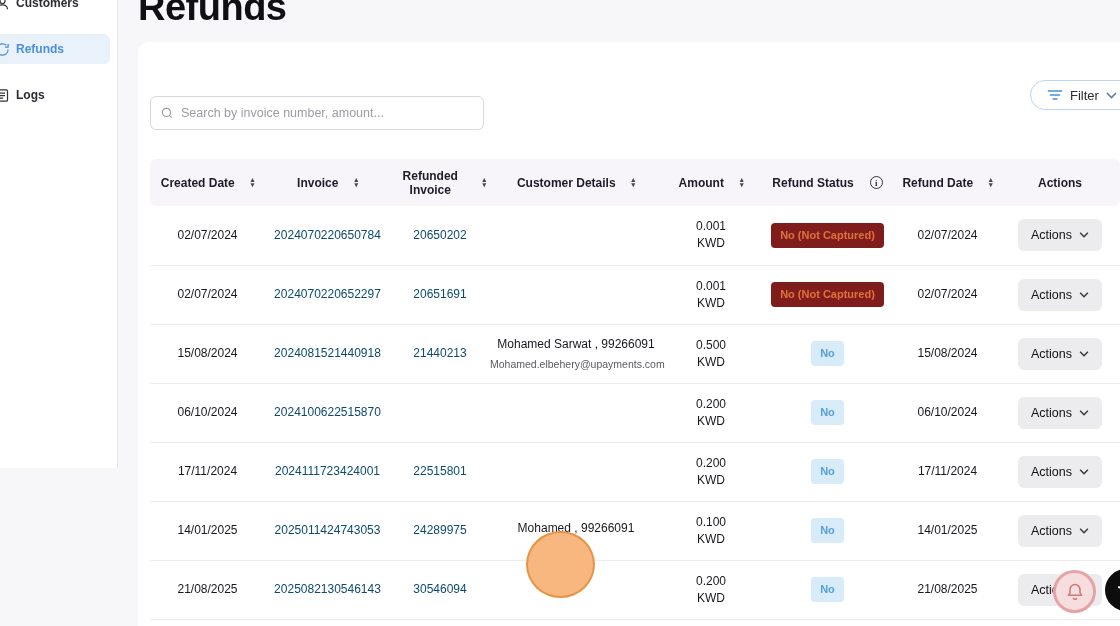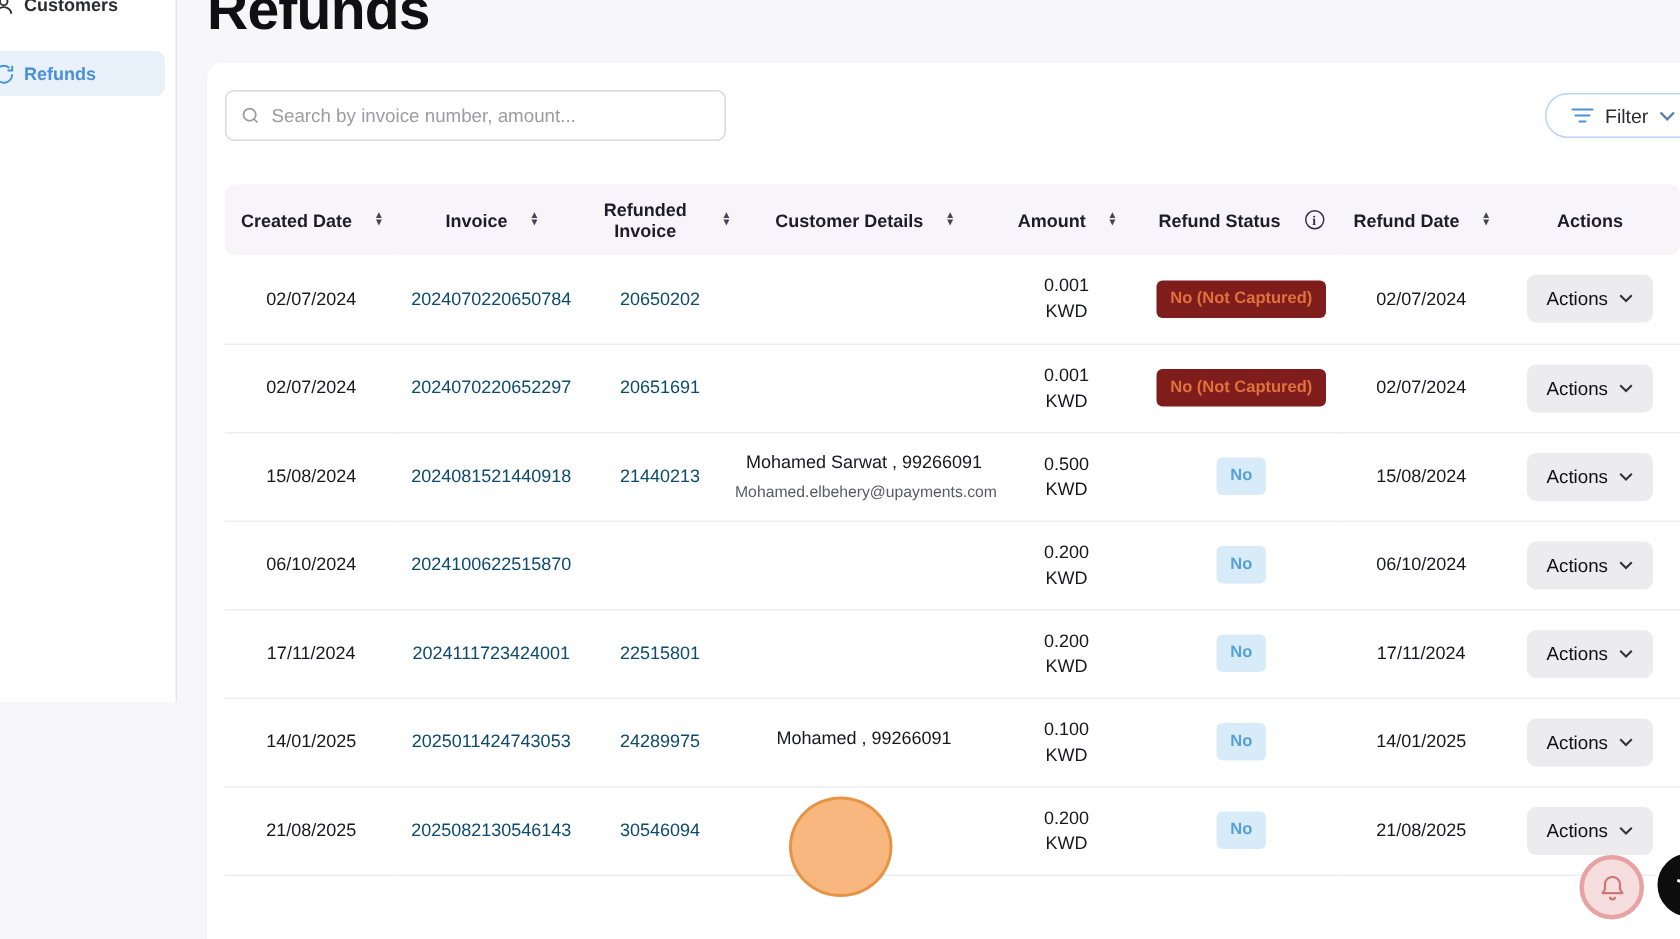--- a/index.html
+++ b/index.html
@@ -42,21 +42,21 @@
     margin-top: 16px; width: 994px; height: 600px;
     background: #fff; border-radius: 10px;
     box-shadow: 0 1px 2px rgba(0,0,0,0.04);
     position: relative;
   }
   .card-top {
     display: flex; justify-content: space-between; align-items: center;
     padding: 18px 12px 0 12px;
   }
 
-  .search-box { position: relative; width: 334px; }
+  .search-box { position: relative; width: 334px; margin-top: 36px; }
   .search-box input {
     width: 100%; height: 34px;
     border: 1px solid #d8d8de; border-radius: 6px;
     padding: 0 10px 0 30px;
     font-size: 12.5px; color: #333; outline: none;
     font-family: inherit; background: #fff;
   }
   .search-box input::placeholder { color: #9c9ca4; }
   .search-icon { position: absolute; left: 10px; top: 10px; display: flex; }
 
@@ -152,20 +152,29 @@
       <span>Customers</span>
     </div>
     <div class="side-item active">
       <span class="s-icon">
         <svg width="15" height="15" viewBox="0 0 24 24" fill="none" stroke="#4a90d9" stroke-width="2">
             <path d="M21 12a9 9 0 1 1-3-6.7"></path>
             <path d="M21 3v5h-5"></path>
           </svg>
       </span>
       <span>Refunds</span>
+    </div>
+    <div class="side-item">
+      <span class="s-icon">
+        <svg width="15" height="15" viewBox="0 0 24 24" fill="none" stroke="#333" stroke-width="2">
+            <rect x="4" y="3" width="16" height="18" rx="2"></rect>
+            <path d="M8 8h8M8 12h8M8 16h5"></path>
+          </svg>
+      </span>
+      <span>Logs</span>
     </div>
   </div>
 </aside>
 
 <main class="main">
   <h1 class="page-title">Refunds</h1>
 
   <section class="card">
     <div class="card-top">
       <div class="search-box">

